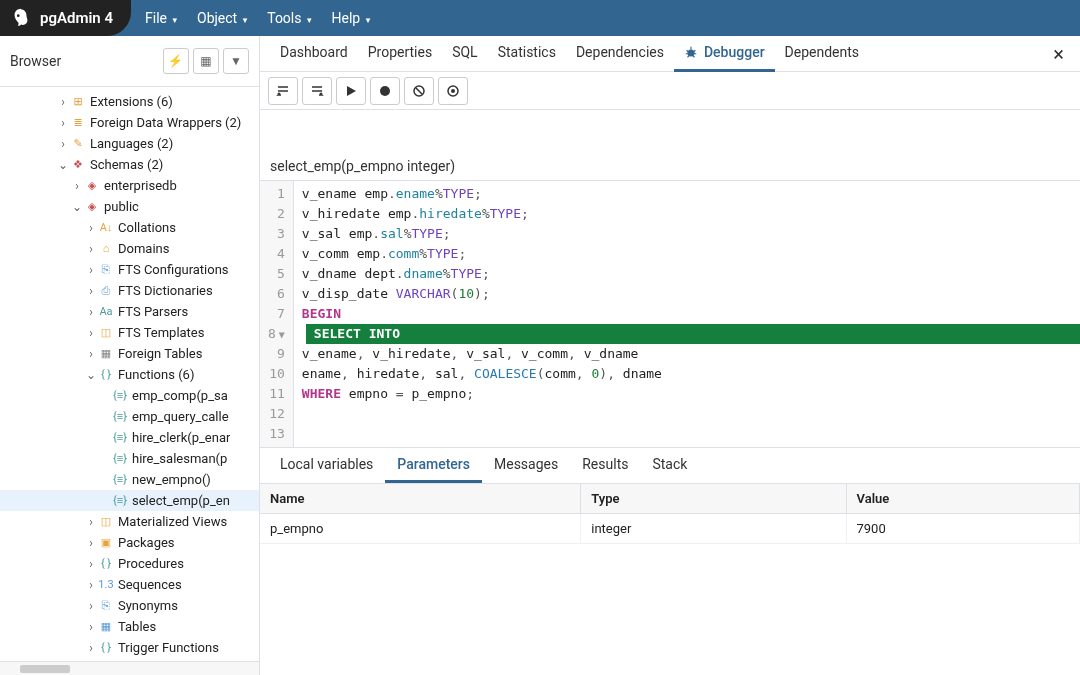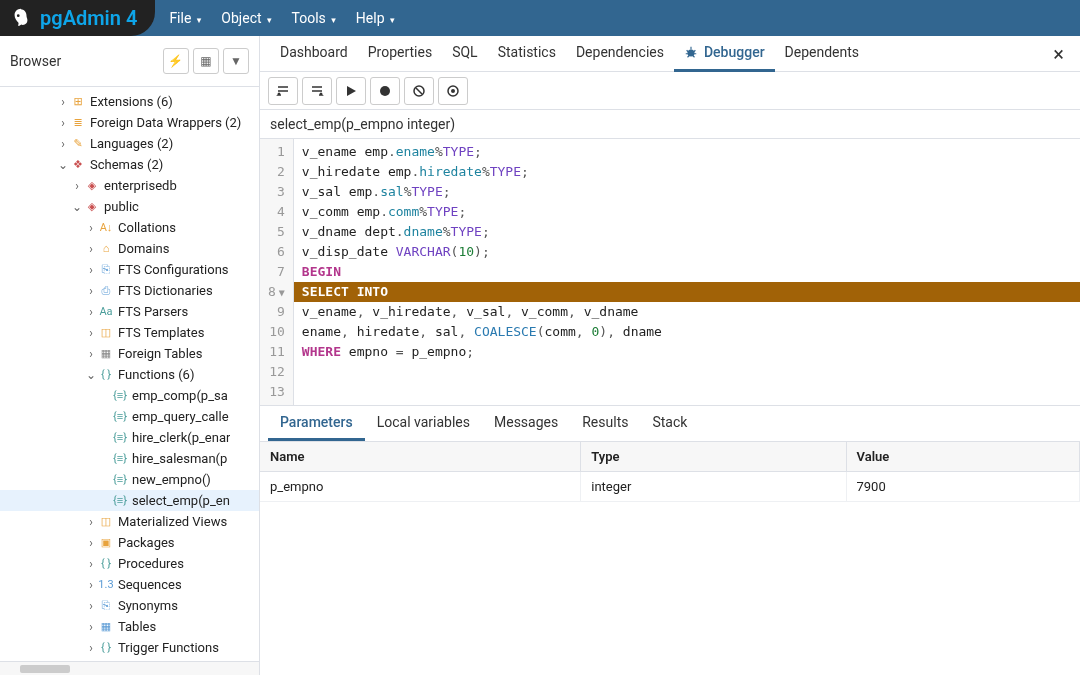--- a/index.html
+++ b/index.html
@@ -1,21 +1,21 @@
 <!DOCTYPE html>
 <html><head>
 <meta charset="utf-8">
 <style>
 * { margin: 0; padding: 0; box-sizing: border-box; }
 body { font-family: -apple-system, BlinkMacSystemFont, "Segoe UI", Roboto, sans-serif; font-size: 13px; color: #222; background: #fff; width: 1080px; height: 675px; overflow: hidden; }
 .topbar { height: 36px; background: #326690; color: #fff; display: flex; align-items: center; }
 .tab-curve { background: #222; height: 36px; padding: 0 18px 0 10px; display: flex; align-items: center; border-radius: 0 0 24px 0; position: relative; margin-right: 14px; }
 .tab-curve::after { content: ""; position: absolute; right: -14px; top: 0; width: 14px; height: 36px; background: radial-gradient(circle at 14px 0, transparent 14px, #222 14px); display: none; }
 .logo-icon { width: 22px; height: 22px; margin-right: 8px; filter: brightness(10); }
-.app-title { font-weight: 600; font-size: 20px; color: #0ea5e9; }
+.app-title { font-weight: 600; font-size: 15px; color: #ffffff; }
 .menu-link { color: #fff; margin-right: 20px; font-size: 14px; cursor: pointer; }
 .caret { font-size: 9px; margin-left: 2px; }
 .layout { display: flex; height: calc(675px - 36px); }
 .browser { width: 260px; border-right: 1px solid #dde0e6; display: flex; flex-direction: column; overflow: hidden; }
 .browser-head { display: flex; align-items: center; justify-content: space-between; padding: 12px 10px; border-bottom: 1px solid #dde0e6; }
 .browser-title { font-size: 14px; color: #333; }
 .btn-row { display: flex; gap: 4px; }
 .icon-btn { width: 26px; height: 26px; border: 1px solid #ccc; background: #fff; border-radius: 3px; display: flex; align-items: center; justify-content: center; cursor: pointer; font-size: 12px; color: #666; }
 .tree { flex: 1; overflow: auto; padding: 4px 0; font-size: 13px; }
 .tree-row { display: flex; align-items: center; height: 21px; white-space: nowrap; padding-right: 6px; cursor: pointer; }
@@ -29,27 +29,27 @@
 .ic-gray { color: #888; }
 .tree-label { color: #222; overflow: hidden; text-overflow: ellipsis; }
 .main { flex: 1; display: flex; flex-direction: column; overflow: hidden; }
 .tabs { display: flex; align-items: center; border-bottom: 1px solid #dde0e6; height: 36px; padding: 0 10px; }
 .tab { padding: 0 10px; height: 36px; display: flex; align-items: center; font-size: 14px; color: #333; cursor: pointer; border-bottom: 3px solid transparent; }
 .tab.active { color: #326690; border-bottom: 3px solid #326690; font-weight: 500; }
 .bug-icon { width: 14px; height: 14px; margin-right: 6px; }
 .tab-close { margin-left: auto; font-size: 20px; cursor: pointer; color: #333; padding: 0 6px; }
 .toolbar { height: 38px; border-bottom: 1px solid #dde0e6; display: flex; align-items: center; padding: 0 8px; gap: 4px; }
 .tbtn { width: 30px; height: 28px; border: 1px solid #ccc; background: #fff; border-radius: 3px; cursor: pointer; display: flex; align-items: center; justify-content: center; }
-.sig { padding: 6px 10px; border-bottom: 1px solid #dde0e6; font-size: 14px; color: #333; }
+.sig { padding: 6px 10px; border-bottom: 1px solid #dde0e6; font-size: 14px; color: #333; margin-top: 42px; }
 .code-wrap { display: flex; flex: 0 0 auto; border-bottom: 1px solid #dde0e6; }
 .gutter { background: #f7f7f7; color: #999; font-family: "SFMono-Regular", Consolas, monospace; font-size: 13px; text-align: right; padding: 3px 8px; border-right: 1px solid #dde0e6; user-select: none; }
 .gutter div { height: 20px; line-height: 20px; }
 .code { font-family: "SFMono-Regular", Consolas, monospace; font-size: 13px; padding: 3px 0; flex: 1; }
 .line { height: 20px; line-height: 20px; padding-left: 8px; white-space: pre; }
-.line.hl { background: #a16207; color: #fff; }
+.line.hl { background: #15803d; color: #fff; margin-left: 12px; }
 .kw { color: #b3368c; font-weight: 600; }
 .fn { color: #2a7ab0; }
 .attr { color: #1e839f; }
 .type { color: #6f42c1; }
 .num { color: #1c7d36; }
 .punc { color: #555; }
 .hl .kw, .hl .fn, .hl .attr, .hl .type, .hl .num, .hl .punc { color: #fff; }
 .bottom-tabs { display: flex; border-bottom: 1px solid #dde0e6; padding: 0 8px; }
 .btab { padding: 8px 12px; font-size: 14px; color: #333; cursor: pointer; border-bottom: 3px solid transparent; }
 .btab.active { color: #326690; border-bottom: 3px solid #326690; font-weight: 500; }
@@ -304,22 +304,22 @@
           <div class="line">v_dname dept<span class="punc">.</span><span class="attr">dname</span><span class="punc">%</span><span class="type">TYPE</span><span class="punc">;</span></div>
           <div class="line">v_disp_date <span class="type">VARCHAR</span><span class="punc">(</span><span class="num">10</span><span class="punc">);</span></div>
           <div class="line"><span class="kw">BEGIN</span></div>
           <div class="line hl"><span class="kw">SELECT</span> <span class="kw">INTO</span></div>
           <div class="line">v_ename<span class="punc">,</span> v_hiredate<span class="punc">,</span> v_sal<span class="punc">,</span> v_comm<span class="punc">,</span> v_dname</div>
           <div class="line">ename<span class="punc">,</span> hiredate<span class="punc">,</span> sal<span class="punc">,</span> <span class="fn">COALESCE</span><span class="punc">(</span>comm<span class="punc">,</span> <span class="num">0</span><span class="punc">),</span> dname</div>
           <div class="line"><span class="kw">WHERE</span> empno <span class="punc">=</span> p_empno<span class="punc">;</span></div>
         </div>
     </div>
     <div class="bottom-tabs" id="btabs">
+        <div class="btab">Local variables</div>
         <div class="btab active">Parameters</div>
-        <div class="btab">Local variables</div>
         <div class="btab">Messages</div>
         <div class="btab">Results</div>
         <div class="btab">Stack</div>
       </div>
     <div class="grid">
       <table>
         <thead>
             <tr id="ghead">
               <th>Name</th>
               <th>Type</th>

